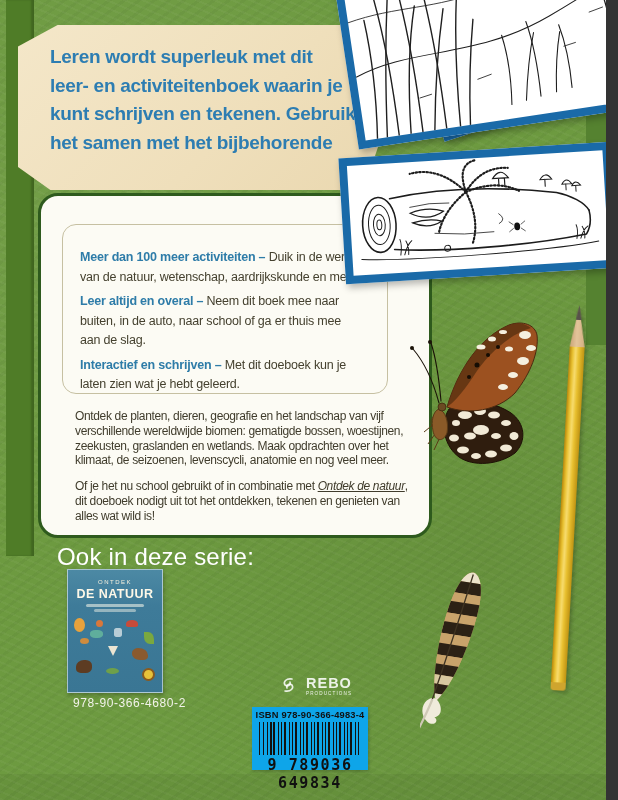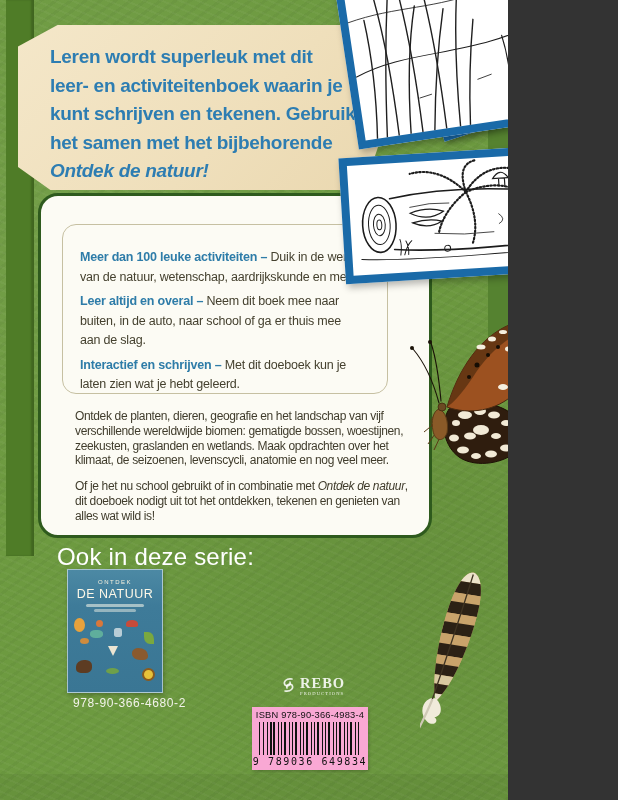--- a/index.html
+++ b/index.html
@@ -1,16 +1,16 @@
 <!DOCTYPE html>
 <html><head>
 <meta charset="utf-8">
 <style>
   html,body{margin:0;padding:0;background:#333;}
-  .page{position:relative;width:508px;height:800px;overflow:hidden;
+  .page{position:relative;width:606px;height:800px;overflow:hidden;
     background:#6d9a40;
     font-family:"Liberation Sans",sans-serif;}
   .page .texture{position:absolute;inset:0;z-index:1;pointer-events:none;
     background:
       radial-gradient(circle at 20% 25%, rgba(255,255,255,.05), transparent 45%),
       radial-gradient(circle at 80% 70%, rgba(0,0,0,.06), transparent 50%),
       repeating-linear-gradient(23deg, rgba(255,255,255,.03) 0 2px, transparent 2px 7px),
       repeating-linear-gradient(-37deg, rgba(0,0,0,.035) 0 3px, transparent 3px 9px);}
   .strip-left{position:absolute;left:6px;top:0;width:28px;height:556px;background:#4f7c27;
     box-shadow:inset -3px 0 2px rgba(0,0,0,.18);z-index:2;}
@@ -47,48 +47,48 @@
     color:#33290f;font-weight:bold;font-size:14px;letter-spacing:1.2px;}
   .bullets{position:absolute;left:80px;top:248px;width:302px;z-index:7;
     font-size:12.5px;line-height:19.5px;letter-spacing:-0.2px;color:#45412f;}
   .bullets p{margin:0 0 5px 0;white-space:pre-line;}
   .bullets .lead{color:#2e7ca8;font-weight:bold;}
 
   
   .description{position:absolute;left:62px;top:409px;width:362px;z-index:7;
     font-size:12px;line-height:14.8px;letter-spacing:-0.35px;color:#403c2c;}
   .description p{margin:0 0 11px 13px;white-space:pre-line;}
-  .description em{font-style:italic;}
+  .description em{font-style:italic;text-decoration:underline;}
 
   
   .series-label{position:absolute;left:57px;top:543px;z-index:3;color:#fff;font-size:24px;letter-spacing:0.2px;}
   .book-thumb{position:absolute;left:67px;top:569px;width:96px;height:124px;z-index:3;
     background:linear-gradient(180deg,#4c89a4 0%,#3e7b99 30%,#3a7694 100%);
     border:1px solid rgba(255,255,255,.55);box-sizing:border-box;box-shadow:1px 2px 4px rgba(0,0,0,.25);}
   .book-thumb .t-small{position:absolute;top:9px;width:100%;text-align:center;color:#f3efdd;font-size:6px;letter-spacing:1.5px;}
-  .book-thumb .t-big{position:absolute;top:17px;width:100%;text-align:center;color:#fdf8e8;font-weight:normal;font-size:12.5px;letter-spacing:0.5px;}
+  .book-thumb .t-big{position:absolute;top:17px;width:100%;text-align:center;color:#fdf8e8;font-weight:bold;font-size:12.5px;letter-spacing:0.5px;}
   .book-thumb .t-sub{position:absolute;top:34px;left:18px;right:18px;height:2.5px;background:rgba(235,240,230,.6);border-radius:2px;}
   .book-thumb .t-sub2{position:absolute;top:39px;left:26px;right:26px;height:2.5px;background:rgba(235,240,230,.5);border-radius:2px;}
   .book-thumb .shp{position:absolute;border-radius:50%;}
   .thumb-isbn{position:absolute;left:73px;top:696px;z-index:3;color:#f2f2ea;font-size:12px;letter-spacing:0.6px;}
 
   
   .rebo{position:absolute;left:281px;top:676px;z-index:3;display:flex;align-items:flex-start;color:rgba(255,255,255,.88);}
-  .rebo .rtxt{margin-left:4px;font-family:Liberation Serif, serif;}
+  .rebo .rtxt{margin-left:10px;}
   .rebo .rname{font-size:14.5px;font-weight:bold;letter-spacing:1px;line-height:14px;}
   .rebo .rsub{font-size:4.6px;letter-spacing:1.1px;margin-top:1px;}
 
   
-  .barcode{position:absolute;left:252px;top:707px;width:116px;height:63px;z-index:3;background:#f9a8d4;
-    box-shadow:1px 2px 3px rgba(0,0,0,.2);text-align:center;box-sizing:border-box;padding-top:3px;}
+  .barcode{position:absolute;left:252px;top:707px;width:116px;height:63px;z-index:3;background:#0ea5e9;
+    box-shadow:1px 2px 3px rgba(0,0,0,.2);text-align:center;box-sizing:border-box;padding-top:3px;font-weight:bold;}
   .barcode .bc-label{font-size:9.3px;color:#111;letter-spacing:0.2px;}
   .barcode .bc-bars{margin:2px 7px 0 7px;height:33px;
     background:
       repeating-linear-gradient(90deg,#111 0 1.5px,transparent 1.5px 3.5px,#111 3.5px 5px,transparent 5px 8px,#111 8px 8.8px,transparent 8.8px 11px);}
-  .barcode .bc-digits{font-family:"DejaVu Sans Mono",monospace;font-size:10px;letter-spacing:1.6px;color:#111;margin-top:1px;}
+  .barcode .bc-digits{font-family:"DejaVu Sans Mono",monospace;font-size:15px;letter-spacing:1.6px;color:#111;margin-top:1px;}
 
   
   .pencil{position:absolute;left:572px;top:305px;width:15px;height:386px;z-index:11;
     transform:rotate(3.2deg);transform-origin:50% 0;filter:drop-shadow(2px 2px 2px rgba(0,0,0,.25));}
   .pencil .graphite{position:absolute;left:50%;top:0;width:6px;height:15px;margin-left:-3px;
     background:#58514a;clip-path:polygon(50% 0,100% 100%,0 100%);}
   .pencil .wood{position:absolute;left:0;top:2px;width:100%;height:40px;
     background:linear-gradient(90deg,#caa477 0%,#e3c49a 45%,#d3af82 100%);
     clip-path:polygon(50% 0,100% 100%,0 100%);}
   .pencil .shaft{position:absolute;left:0;top:42px;width:100%;height:340px;
@@ -107,21 +107,21 @@
   <div class="strip-left"></div>
   <div class="strip-right"></div>
   <div class="bottom-shade"></div>
 
   <div class="white-box"></div>
 
   <div class="beige-box"></div>
   <div class="intro-text"><span>Leren wordt superleuk met dit
 leer- en activiteitenboek waarin je
 kunt schrijven en tekenen. Gebruik
-het samen met het bijbehorende</span><br><em>Ontdek de natuur!</em></div>
+het samen met het bijbehorende</span><br></div>
 
   <div class="sketch-card card-behind"></div>
   <div class="sketch-card grass-card">
     <svg viewBox="0 0 334 214">
       <g fill="none" stroke="#1f1f1f" stroke-linecap="round">
         <path d="M0,150 C60,128 120,150 200,118 S300,70 334,58" stroke-width="1"></path>
         <path d="M0,95 C50,85 90,95 140,82" stroke-width="0.8"></path>
         <g stroke-width="1.4">
           <path d="M12,214 Q20,150 16,95"></path>
             <path d="M22,214 Q30,140 42,78"></path>
@@ -189,21 +189,21 @@
         <g fill="#111" stroke="none">
           <ellipse cx="168" cy="72" rx="3" ry="4"></ellipse>
         </g>
         <path d="M164,70 l-4,-3 M164,74 l-4,3 M172,70 l4,-3 M172,74 l4,3" stroke-width="0.7"></path>
       </g>
     </svg>
   </div>
 
   <div class="outline-box"></div>
   <div class="bullets">
-    <p><span class="lead">Meer dan 100 leuke activiteiten –</span> <span>Duik in de wereld
+    <p><span class="lead">Meer dan 100 meer activiteiten –</span> <span>Duik in de wereld
 van de natuur, wetenschap, aardrijkskunde en meer.</span></p>
     <p><span class="lead">Leer altijd en overal –</span> <span>Neem dit boek mee naar
 buiten, in de auto, naar school of ga er thuis mee
 aan de slag.</span></p>
     <p><span class="lead">Interactief en schrijven –</span> <span>Met dit doeboek kun je
 laten zien wat je hebt geleerd.</span></p>
   </div>
 
   <div class="description">
     <p>Ontdek de planten, dieren, geografie en het landschap van vijf

